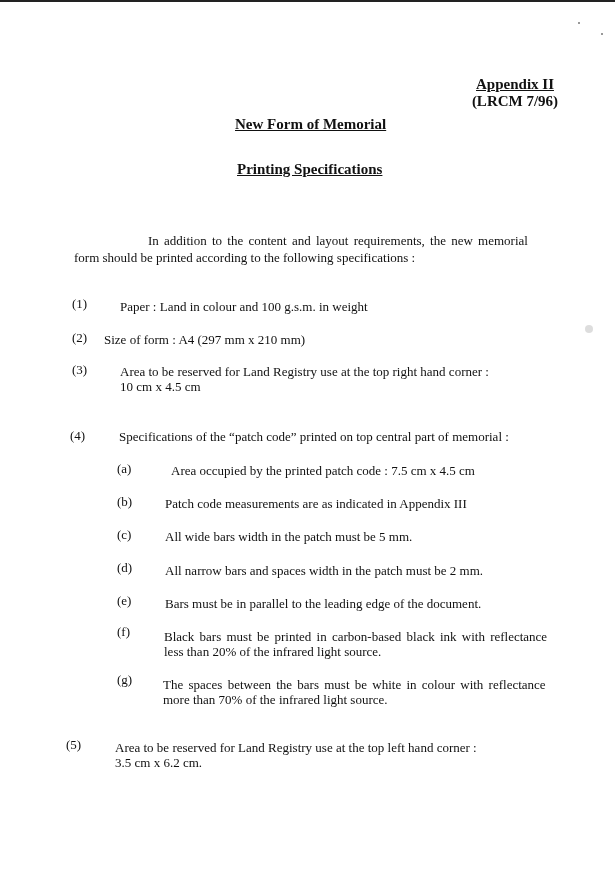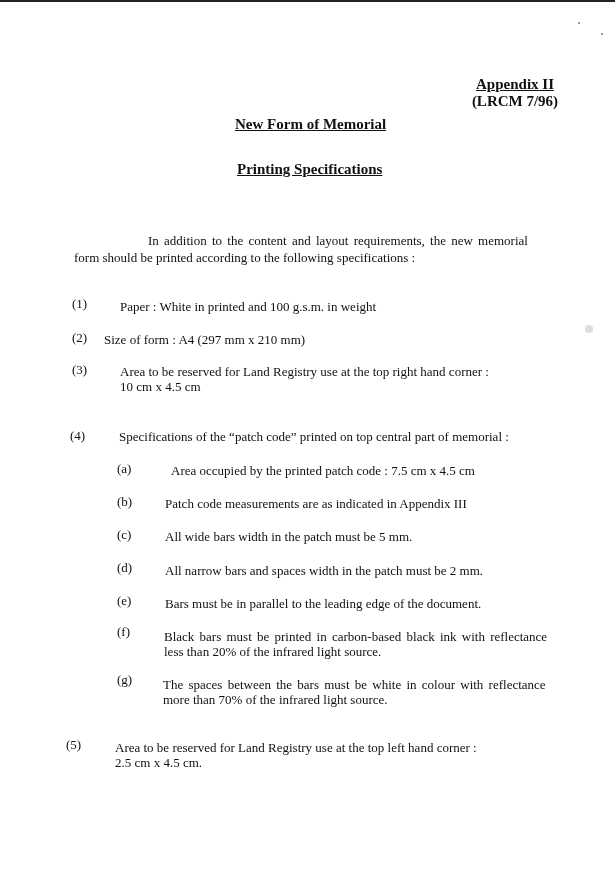--- a/index.html
+++ b/index.html
@@ -23,21 +23,21 @@
   <div>(LRCM 7/96)</div>
 </div>
 
 <div class="abs title" style="left:235px; top:116px;">New Form of Memorial</div>
 <div class="abs title" style="left:237px; top:161px;">Printing Specifications</div>
 
 <div class="abs body" style="left:148px; top:234px; word-spacing:2px;">In addition to the content and layout requirements, the new memorial</div>
 <div class="abs body" style="left:74px; top:251px;">form should be printed according to the following specifications :</div>
 
 <div class="abs num" style="left:72px; top:296px;">(1)</div>
-<div class="abs body" style="left:120px; top:300px;">Paper : White in printed and 100 g.s.m. in weight</div>
+<div class="abs body" style="left:120px; top:300px;">Paper : Land in colour and 100 g.s.m. in weight</div>
 
 <div class="abs num" style="left:72px; top:330px;">(2)</div>
 <div class="abs body" style="left:104px; top:333px;">Size of form : A4 (297 mm x 210 mm)</div>
 
 <div class="abs num" style="left:72px; top:362px;">(3)</div>
 <div class="abs body" style="left:120px; top:365px;">Area to be reserved for Land Registry use at the top right hand corner :</div>
 <div class="abs body" style="left:120px; top:380px;">10 cm x 4.5 cm</div>
 
 <div class="abs num" style="left:70px; top:428px;">(4)</div>
 <div class="abs body" style="left:119px; top:430px;">Specifications of the “patch code” printed on top central part of memorial :</div>
@@ -60,17 +60,17 @@
 <div class="abs num" style="left:117px; top:624px;">(f)</div>
 <div class="abs body" style="left:164px; top:630px; word-spacing:2px;">Black bars must be printed in carbon-based black ink with reflectance</div>
 <div class="abs body" style="left:164px; top:645px;text-align:right;">less than 20% of the infrared light source.</div>
 
 <div class="abs num" style="left:117px; top:672px;">(g)</div>
 <div class="abs body" style="left:163px; top:678px; word-spacing:2px;">The spaces between the bars must be white in colour with reflectance</div>
 <div class="abs body" style="left:163px; top:693px;">more than 70% of the infrared light source.</div>
 
 <div class="abs num" style="left:66px; top:737px;">(5)</div>
 <div class="abs body" style="left:115px; top:741px;">Area to be reserved for Land Registry use at the top left hand corner :</div>
-<div class="abs body" style="left:115px; top:756px;">2.5 cm x 4.5 cm.</div>
+<div class="abs body" style="left:115px; top:756px;">3.5 cm x 6.2 cm.</div>
 
 <div class="dot" style="left:578px; top:22px;"></div>
 <div class="dot" style="left:601px; top:33px;"></div>
 <div class="dot" style="left:585px; top:325px; width:8px; height:8px; background:#ddd; border-radius:4px;"></div>
 
 </body></html>

